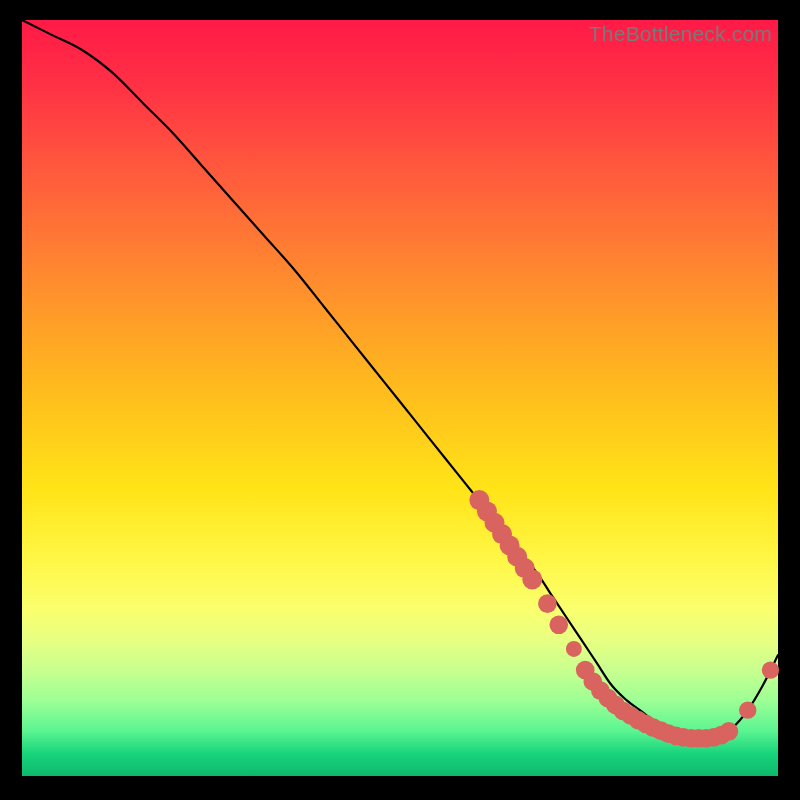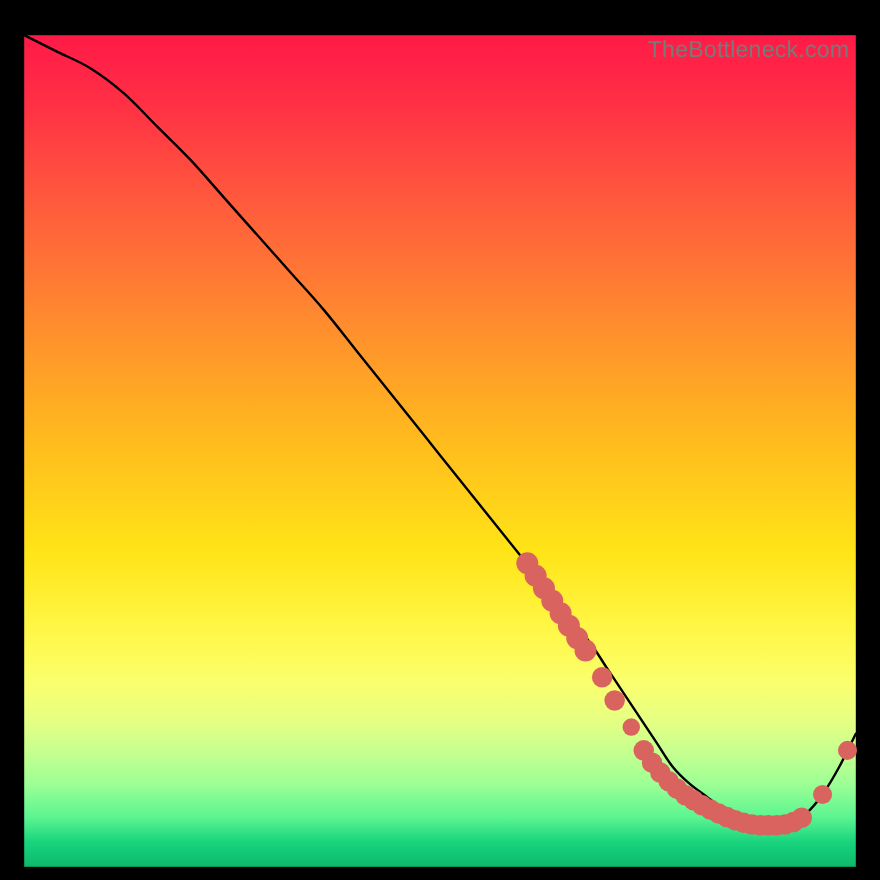--- a/index.html
+++ b/index.html
@@ -7,21 +7,21 @@
     padding: 0;
     width: 800px;
     height: 800px;
     background: #000;
     overflow: hidden;
     font-family: Arial, Helvetica, sans-serif;
   }
   .frame {
     position: absolute;
     left: 22px;
-    top: 32px;
+    top: 20px;
     width: 756px;
     height: 620px;
     background: #000;
   }
   .gradient {
     position: absolute;
     left: 0;
     top: 0;
     width: 756px;
     height: 756px;

